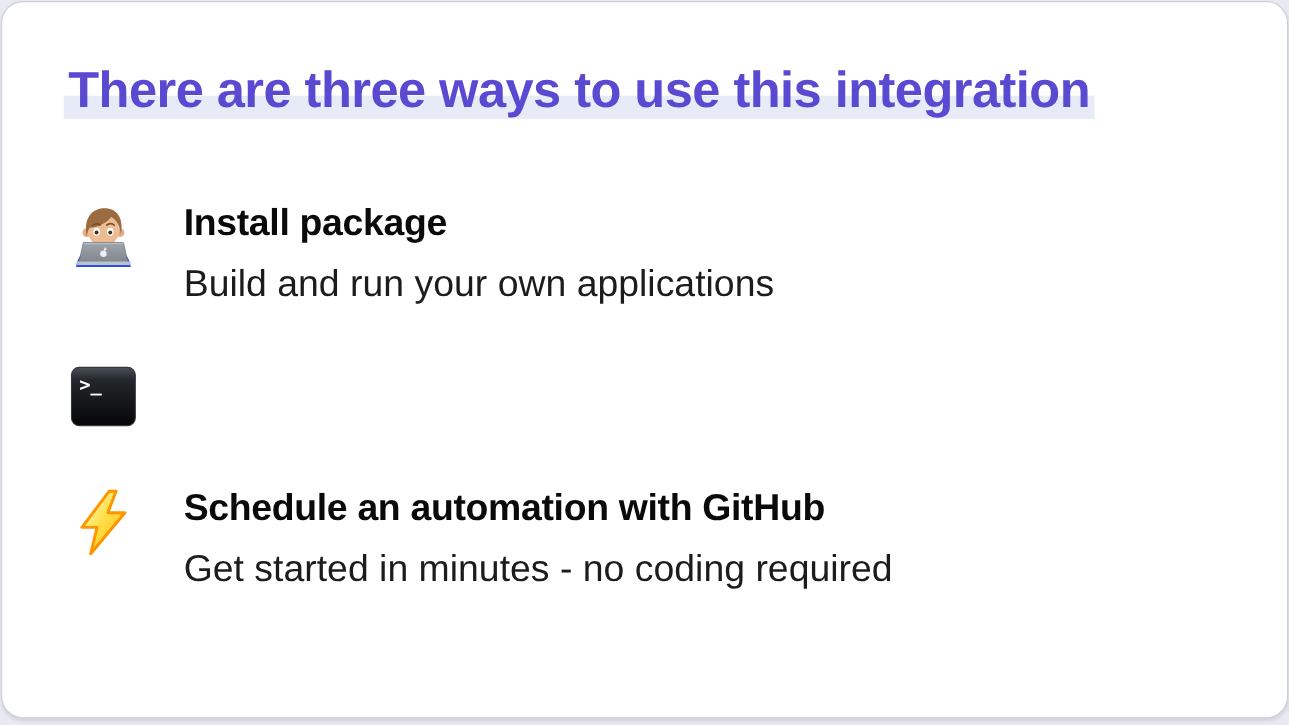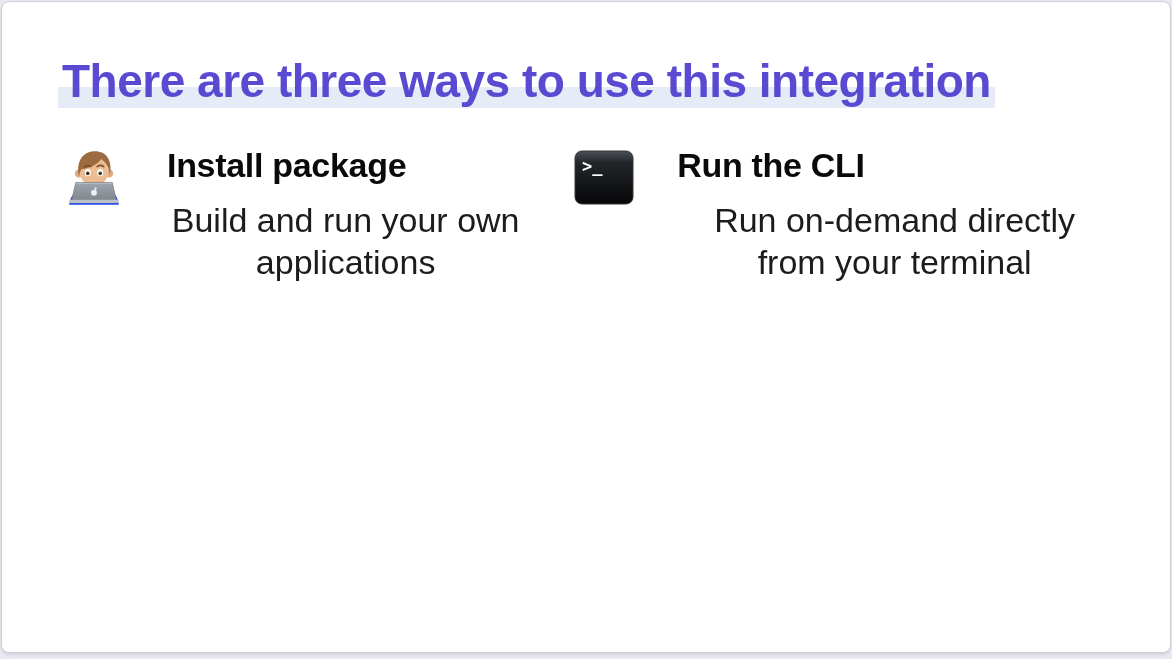--- a/index.html
+++ b/index.html
@@ -7,43 +7,43 @@
     width: 1172px; height: 659px;
     background: #e9e9f1;
     font-family: "Liberation Sans", "DejaVu Sans", sans-serif;
     overflow: hidden;
   }
   .card {
     position: absolute;
     left: 1px; top: 1px; right: 1px; bottom: 6px;
     background: #ffffff;
     border: 1.5px solid #cdd0da;
-    border-radius: 8px;
+    border-radius: 20px;
     box-shadow: 0 2px 3px rgba(90, 90, 130, 0.15);
     padding: 52px 58px 0 60px;
     overflow: hidden;
   }
   .heading {
     display: inline;
     font-size: 46px;
     line-height: 1.18;
     font-weight: 700;
     letter-spacing: -0.5px;
     color: #5a49d1;
     background-image: linear-gradient(#e7ebf8, #e7ebf8);
     background-repeat: no-repeat;
     background-size: 100% 21px;
     background-position: 0 bottom;
     padding: 0 4px 1px 4px;
     margin-left: -4px;
   }
   .items {
-    margin-top: 36px;
+    margin-top: 74px;
     display: flex;
-    flex-direction: row;
+    flex-direction: column;
     gap: 48px;
   }
   .item {
     display: flex;
     align-items: flex-start;
     gap: 41px;
   }
   .item-icon {
     width: 64px; height: 64px;
     flex: 0 0 64px;
@@ -118,21 +118,35 @@
             <linearGradient id="termGrad" x1="0" y1="0" x2="0" y2="1">
               <stop offset="0" stop-color="#4a5058"></stop>
               <stop offset="0.22" stop-color="#23262a"></stop>
               <stop offset="1" stop-color="#060607"></stop>
             </linearGradient>
           </defs>
           <rect x="3" y="5" width="58" height="53" rx="7" fill="url(#termGrad)" stroke="#33373c" stroke-width="1"></rect>
           <text x="10" y="26" font-size="17" font-weight="bold" fill="#ffffff" font-family="'DejaVu Sans Mono', monospace">&gt;_</text>
         </svg>
       </div>
+    </div>
+
+    <div class="item">
+      <div class="item-icon">
+        <svg viewBox="0 0 72 72" aria-hidden="true">
+          <defs>
+            <linearGradient id="boltGrad" x1="0" y1="0" x2="1" y2="1">
+              <stop offset="0" stop-color="#fffde8"></stop>
+              <stop offset="0.45" stop-color="#ffe14d"></stop>
+              <stop offset="1" stop-color="#ffb300"></stop>
+            </linearGradient>
+          </defs>
+          <path d="M42 4 L14 41 L29.5 41 L23 68 L58 26 L40.5 26 L49 4 Z" fill="url(#boltGrad)" stroke="#ff9500" stroke-width="3" stroke-linejoin="round"></path>
+        </svg>
+      </div>
       <div class="item-text">
-        <div class="item-title">Run the CLI</div>
-        <div class="item-desc">Run on-demand directly from your terminal</div>
+        <div class="item-title">Schedule an automation with GitHub</div>
+        <div class="item-desc">Get started in minutes - no coding required</div>
       </div>
     </div>
-
 
   </div>
 </div>
 
 </body></html>

